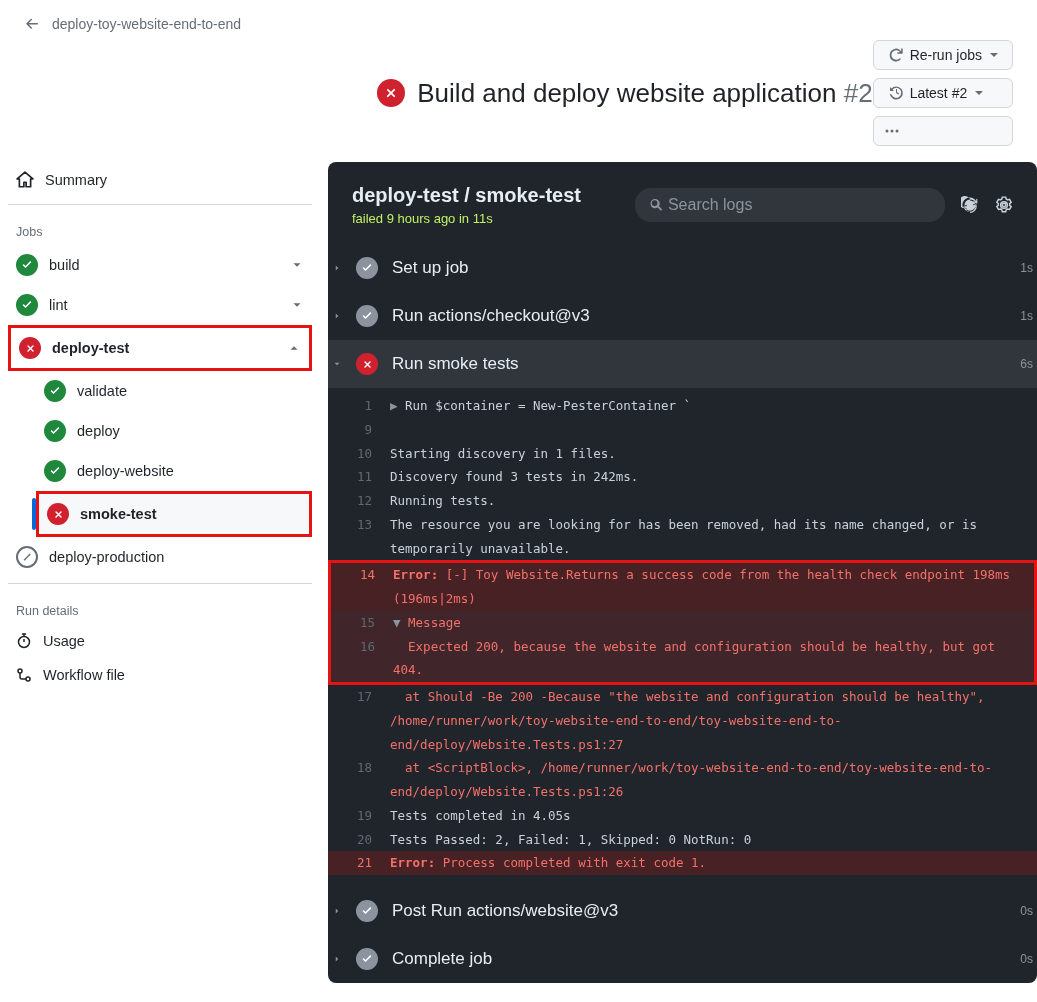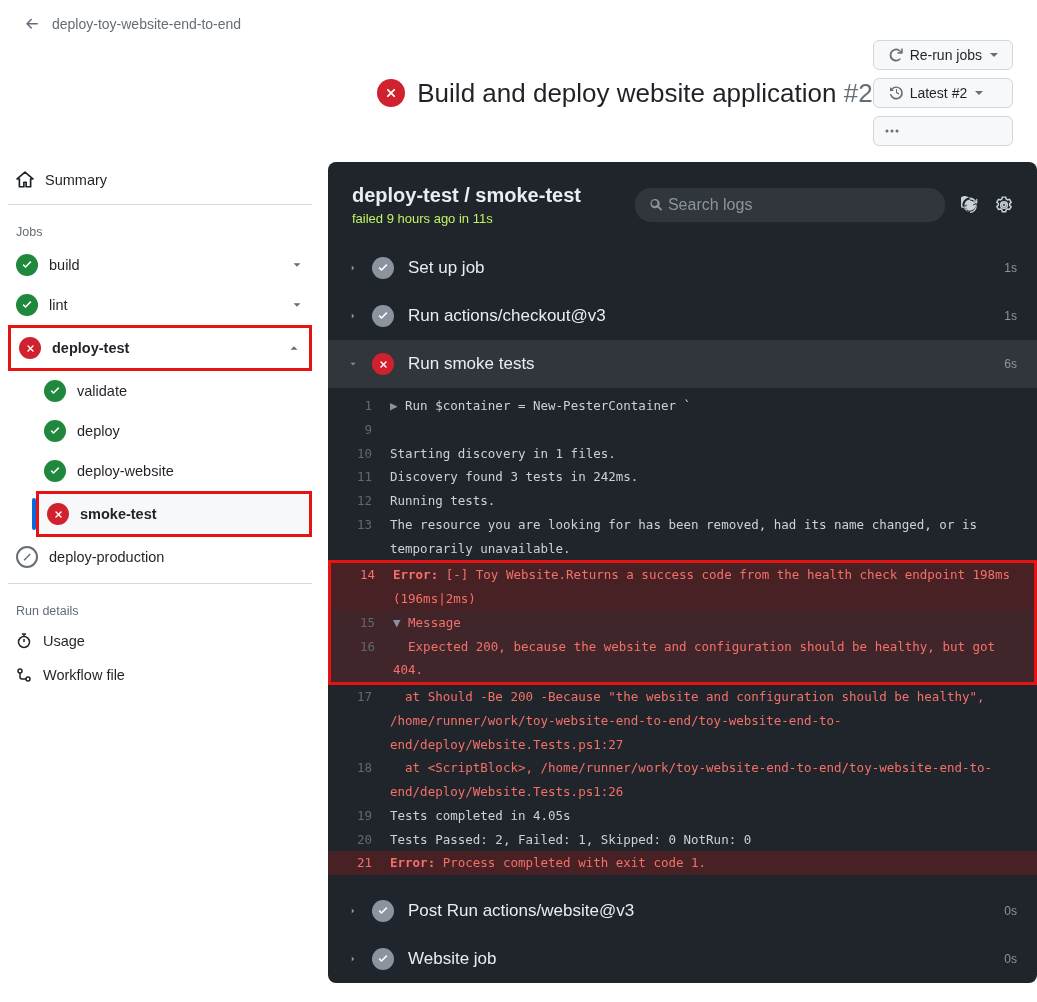--- a/index.html
+++ b/index.html
@@ -38,21 +38,21 @@
     .lh-left { display:flex; flex-direction:column; gap:4px; }
     .lh-title { font-size:20px; font-weight:600; }
     .lh-sub { font-size:13px; color:#bef264; }
     .lh-right { display:flex; align-items:center; gap:16px; }
     .search { display:flex; align-items:center; gap:4px; background:#31363d; border-radius:16px; padding:8px 14px; width:310px; }
     .search input { background:transparent; border:none; color:#c9d1d9; outline:none; font-size:16px; width:100%; }
     .search input::placeholder{ color:#8b949e; }
     .icon-btn { display:flex; cursor:pointer; }
     .icon-btn svg{ fill:#c9d1d9; }
 
-    .step { display:flex; align-items:center; padding:13px 20px; gap:14px; cursor:pointer; font-size:17px; }
+    .step { display:flex; align-items:center; padding:13px 4px; gap:14px; cursor:pointer; font-size:17px; }
     .step.expanded { background:#31363d; }
     .step .chev2 { width:10px; display:flex; }
     .step .chev2 svg{ fill:#8b949e; }
     .step-name { flex:1; }
     .step-time { font-size:12px; color:#8b949e; }
 
     .loglines { font-family:ui-monospace,SFMono-Regular,Menlo,Consolas,monospace; font-size:12.5px; line-height:1.9; padding:6px 0;}
     .ll { display:flex; align-items:flex-start; }
     .ln { width:62px; text-align:right; padding-right:18px; color:#616870; flex-shrink:0; user-select:none; }
     .lt { flex:1; padding-right:16px; color:#c9d1d9; white-space:pre-wrap; word-break:break-word; }
@@ -404,17 +404,17 @@
       <span class="chev2">
           <svg width="10" height="10" viewBox="0 0 16 16">
             <path d="M6 4l4 4-4 4z"></path>
           </svg>
         </span>
       <span class="status-icon status-done med">
           <svg width="12" height="12" viewBox="0 0 16 16">
             <path d="M13.8 4.2L6 12 2.2 8.2l1.4-1.4L6 9.2l6.4-6.4z"></path>
           </svg>
         </span>
-      <span class="step-name">Website job</span>
+      <span class="step-name">Complete job</span>
       <span class="step-time">0s</span>
     </div>
   </div>
 </div>
 
 </body></html>

